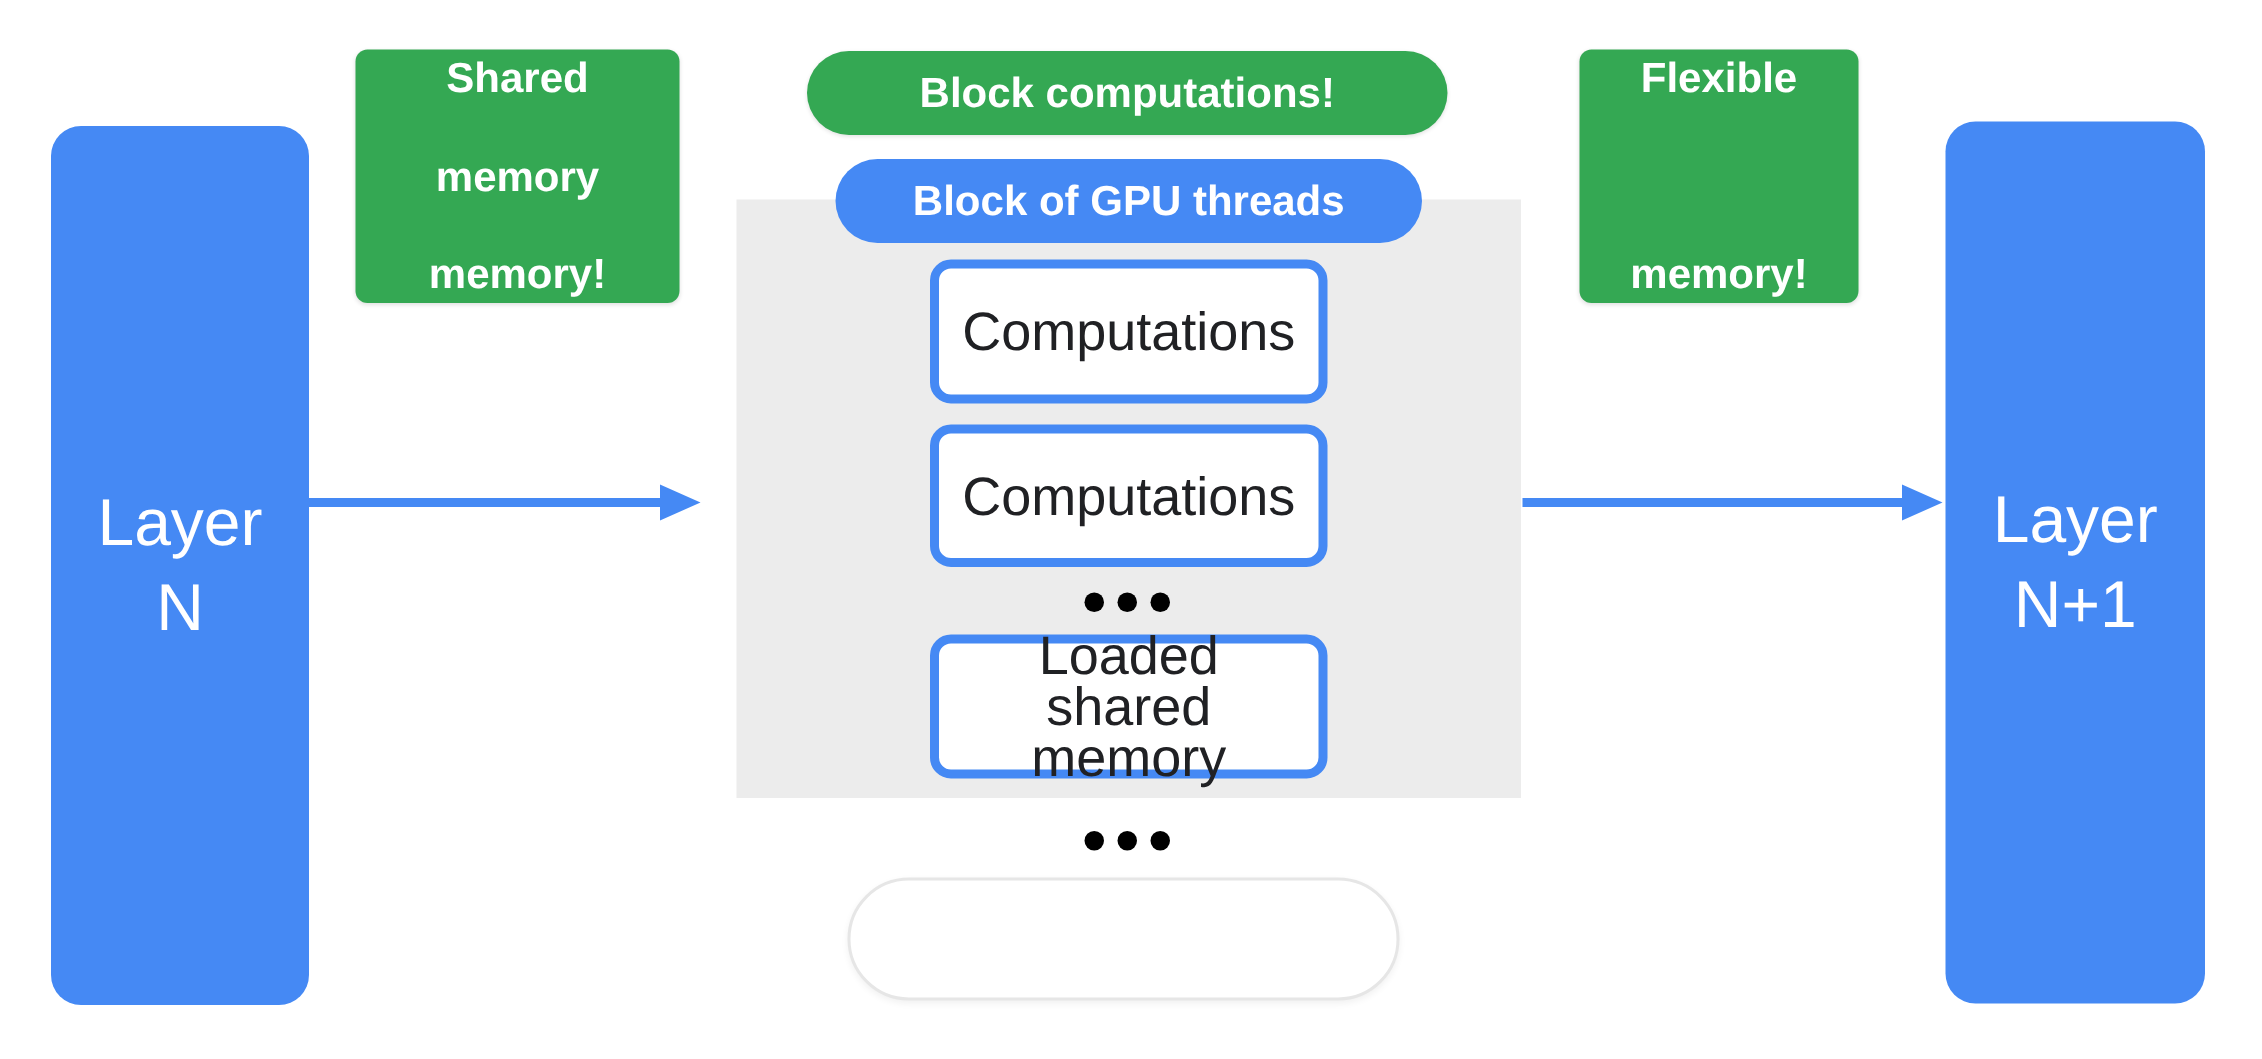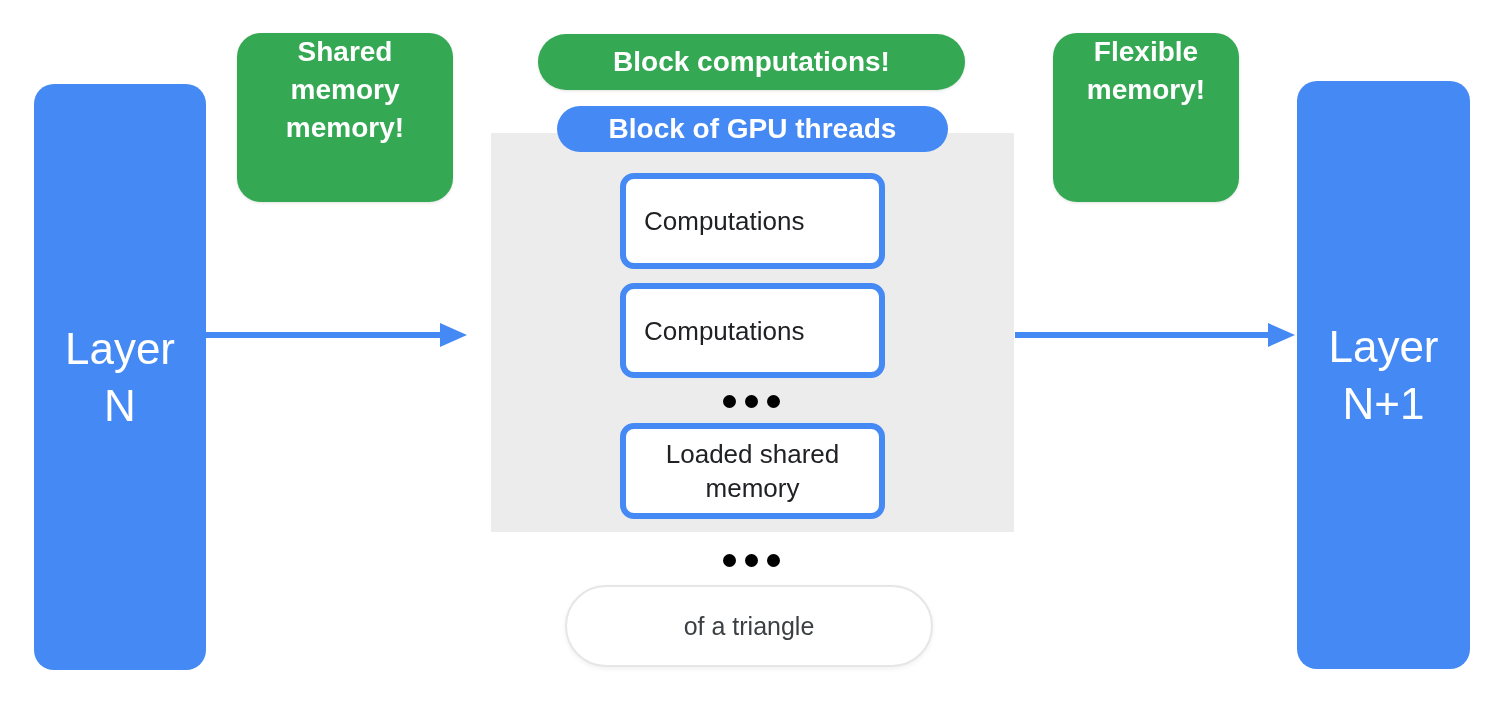--- a/index.html
+++ b/index.html
@@ -24,23 +24,23 @@
     color:#ffffff;
     display:flex;flex-direction:column;align-items:center;justify-content:center;
     font-size:44px;line-height:57px;font-weight:400;
     text-align:left;
     z-index:2;
   }
 
   
   .callout{
     background:var(--green);
-    border-radius:24px;
+    border-radius:8px;
     color:#ffffff;
-    display:flex;flex-direction:column;align-items:center;justify-content:flex-start;
+    display:flex;flex-direction:column;align-items:center;justify-content:space-between;
     font-size:28px;line-height:38px;font-weight:700;
     text-align:center;
     box-shadow:0 1px 3px rgba(0,0,0,0.12);
     z-index:3;
   }
 
   
   .pill{
     display:flex;align-items:center;justify-content:center;
     color:#ffffff;font-weight:700;font-size:28px;
@@ -50,22 +50,22 @@
   .pill-blue{background:var(--blue);border-radius:29px;z-index:3;}
 
   
   .gray-panel{background:var(--gray-panel);z-index:1;}
 
   
   .compute-box{
     background:#ffffff;
     border:6px solid var(--blue);
     border-radius:14px;
-    display:flex;align-items:center;
-    font-size:26px;line-height:34px;color:var(--text-dark);
+    display:flex;align-items:center;justify-content:center;
+    font-size:36px;line-height:34px;color:var(--text-dark);
     text-align:center;
     padding:0 18px;
     z-index:2;
   }
 
   
   .dots{display:flex;gap:9px;align-items:center;z-index:2;}
   .dot{width:13px;height:13px;border-radius:50%;background:#000000;}
 
   
@@ -105,21 +105,21 @@
   <span>Flexible</span>
   <span>memory!</span>
 </div>
 
 <div class="abs pill pill-green" style="left:538px;top:34px;width:427px;height:56px;">
   <span>Block computations!</span>
 </div>
 
 <div class="abs gray-panel" style="left:491px;top:133px;width:523px;height:399px;"></div>
 
-<div class="abs pill pill-blue" style="left:557px;top:106px;width:391px;height:46px;">
+<div class="abs pill pill-blue" style="left:557px;top:106px;width:391px;height:56px;">
   <span>Block of GPU threads</span>
 </div>
 
 <div class="abs compute-box" style="left:620px;top:173px;width:265px;height:96px;">
   <span>Computations</span>
 </div>
 
 <div class="abs compute-box" style="left:620px;top:283px;width:265px;height:95px;">
   <span>Computations</span>
 </div>
@@ -134,21 +134,20 @@
   <span>Loaded shared memory</span>
 </div>
 
 <div class="abs dots" style="left:723px;top:554px;">
   <span class="dot"></span>
   <span class="dot"></span>
   <span class="dot"></span>
 </div>
 
 <div class="abs note-pill" style="left:565px;top:585px;width:368px;height:82px;">
-  <span>of a triangle</span>
 </div>
 
 <svg class="abs arrow" style="left:206px;top:319px;" width="262" height="32" aria-hidden="true">
   <line x1="0" y1="16" x2="236" y2="16" style="stroke:var(--blue,#4589F4);stroke-width:6;"></line>
   <polygon points="234,4 261,16 234,28" style="fill:var(--blue,#4589F4);"></polygon>
 </svg>
 
 <svg class="abs arrow" style="left:1015px;top:319px;" width="281" height="32" aria-hidden="true">
   <line x1="0" y1="16" x2="255" y2="16" style="stroke:var(--blue,#4589F4);stroke-width:6;"></line>
   <polygon points="253,4 280,16 253,28" style="fill:var(--blue,#4589F4);"></polygon>

